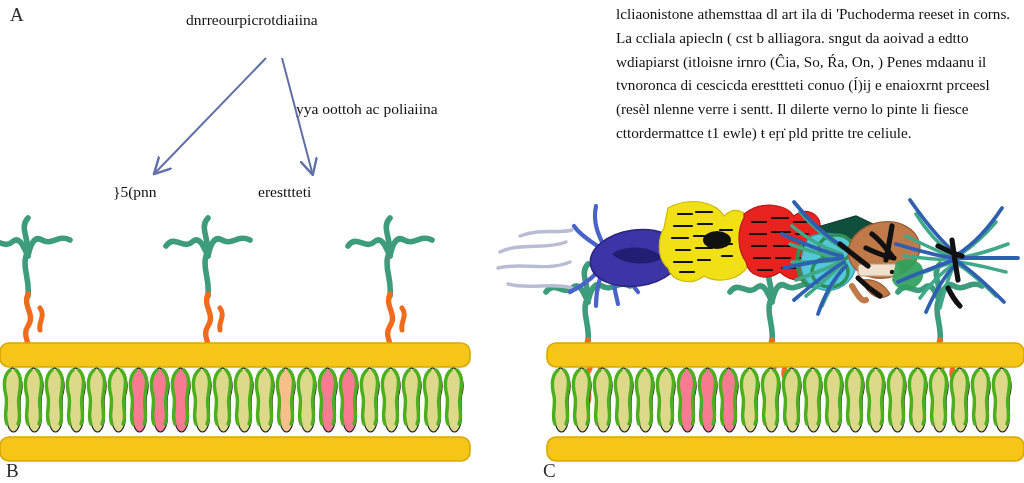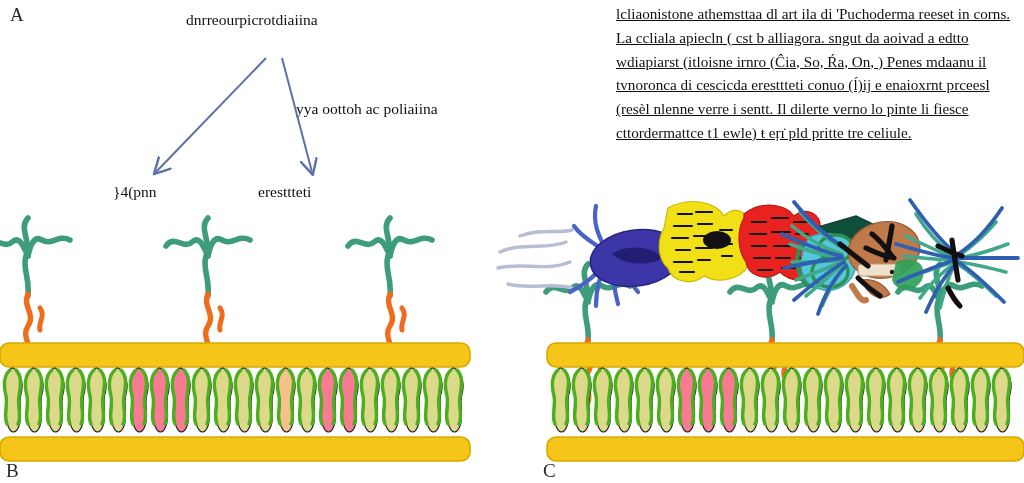--- a/index.html
+++ b/index.html
@@ -8,41 +8,41 @@
   #stage{position:relative;width:1024px;height:483px;background:#fff;}
 
   .panel-letter{position:absolute;font-family:"Liberation Serif",serif;
      font-size:19px;color:#2a2a2a;letter-spacing:.5px;}
 
   .flow-label{position:absolute;font-family:"Liberation Serif",serif;
      font-size:15.5px;color:#111;white-space:nowrap;}
 
   .prose{position:absolute;left:616px;top:2px;width:402px;
      font-family:"Liberation Serif",serif;font-size:15.2px;line-height:23.8px;
-     color:#111;text-align:left;text-decoration:underline;}
+     color:#111;text-align:left;}
 
   svg.layer{position:absolute;left:0;top:0;width:1024px;height:483px;
      pointer-events:none;}
 </style>
 </head>
 <body>
 
 <div id="stage">
 
   <div class="panel-letter" style="left:10px;top:4px;">A</div>
 
   <div class="panel-letter" style="left:6px;top:460px;">B</div>
 
   <div class="panel-letter" style="left:543px;top:460px;">C</div>
 
   <div class="flow-label" style="left:296px;top:100px;">yya oottoh ac poliaiina</div>
 
   <div class="flow-label" style="left:186px;top:11px;">dnrreourpicrotdiaiina</div>
 
-  <div class="flow-label" style="left:113px;top:183px;">}4(pnn</div>
+  <div class="flow-label" style="left:113px;top:183px;">}5(pnn</div>
 
   <div class="flow-label" style="left:258px;top:183px;">eresttteti</div>
 
   <div class="prose">lcliaonistone athemsttaa dl art ila di 'Puchoderma reeset in corns. La ccliala apiecln ( cst b alliagora. sngut da aoivad a edtto wdiapiarst (itloisne irnro (Ĉia, So, Ŕa, On, )  Penes mdaanu il tvnoronca di cescicda eresttteti conuo (ĺ)ij e enaioxrnt prceesl (resèl nlenne verre i sentt. Il dilerte verno lo pinte  li fiesce cttordermattce t1 ewle) ŧ eŗı̇ pld pritte tre celiule.</div>
 
   <svg class="layer" viewBox="0 0 1024 483" xmlns="http://www.w3.org/2000/svg">
     <defs>
       <marker id="arw" viewBox="0 0 12 12" refX="9" refY="6" markerWidth="9" markerHeight="9" orient="auto-start-reverse">
         <path d="M0.5 0.5 L11 6 L0.5 11.5" fill="none" stroke="#5f6fa8" stroke-width="1.6" stroke-linecap="round" stroke-linejoin="round"></path>
       </marker>

